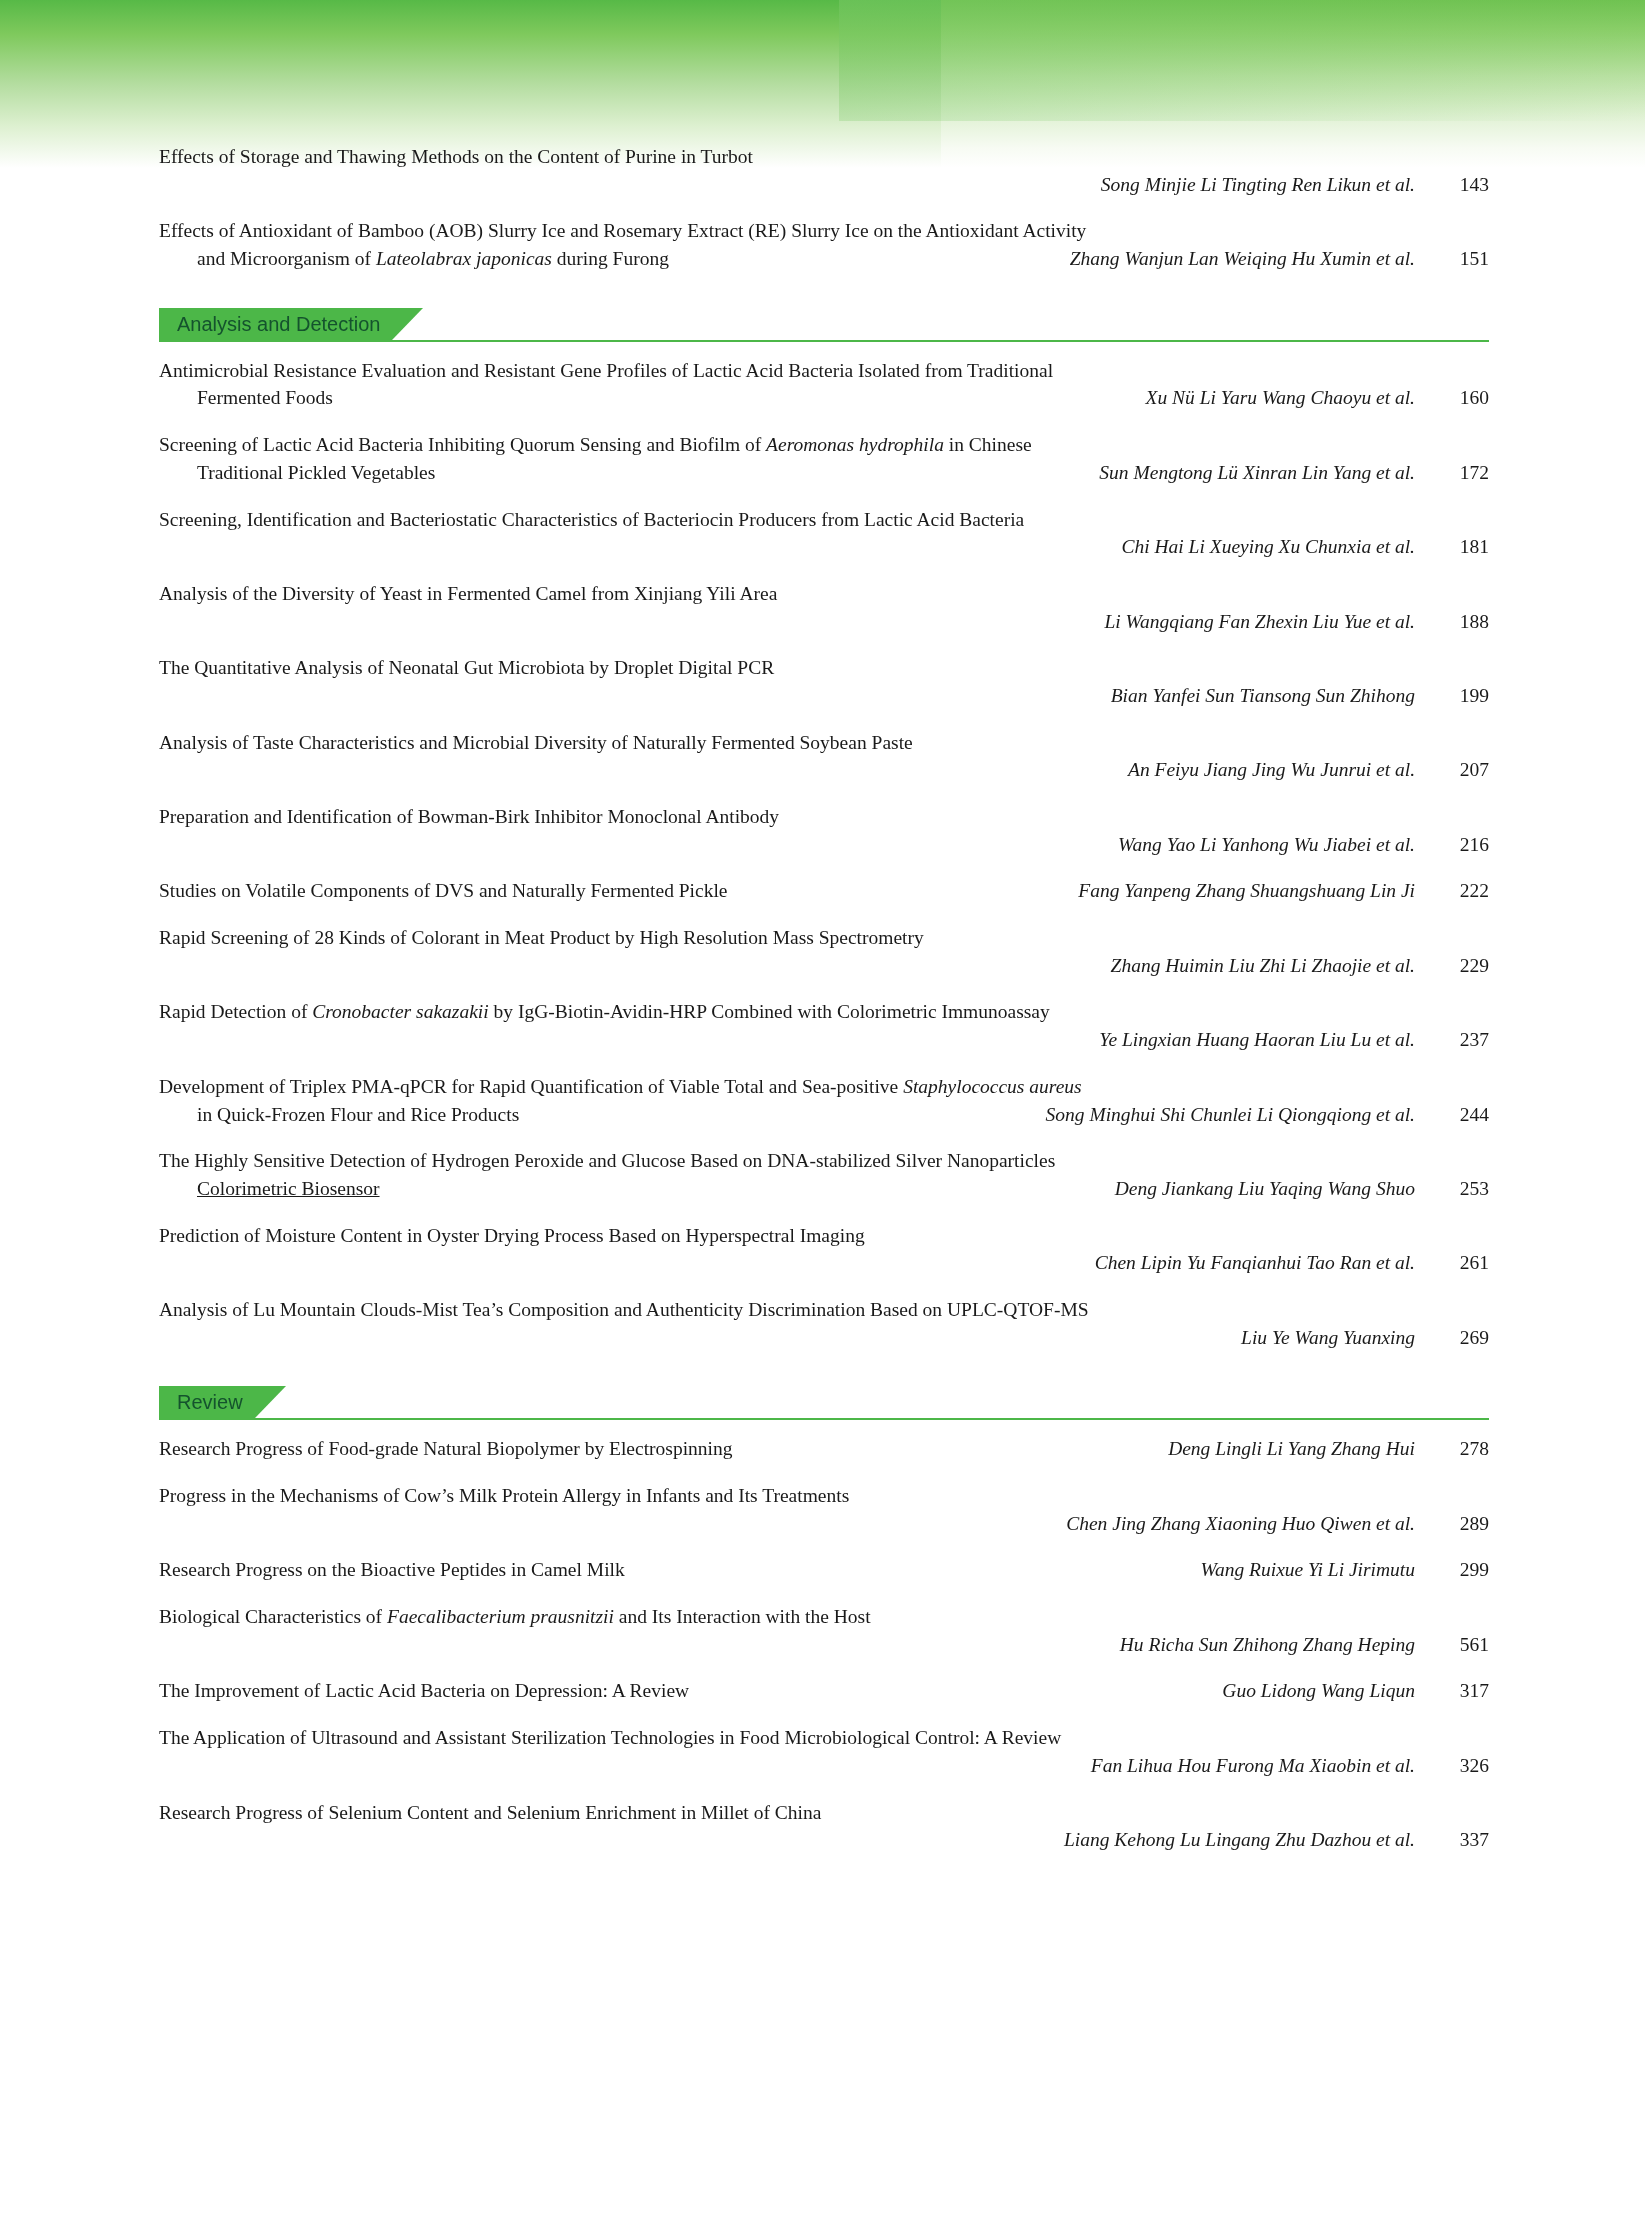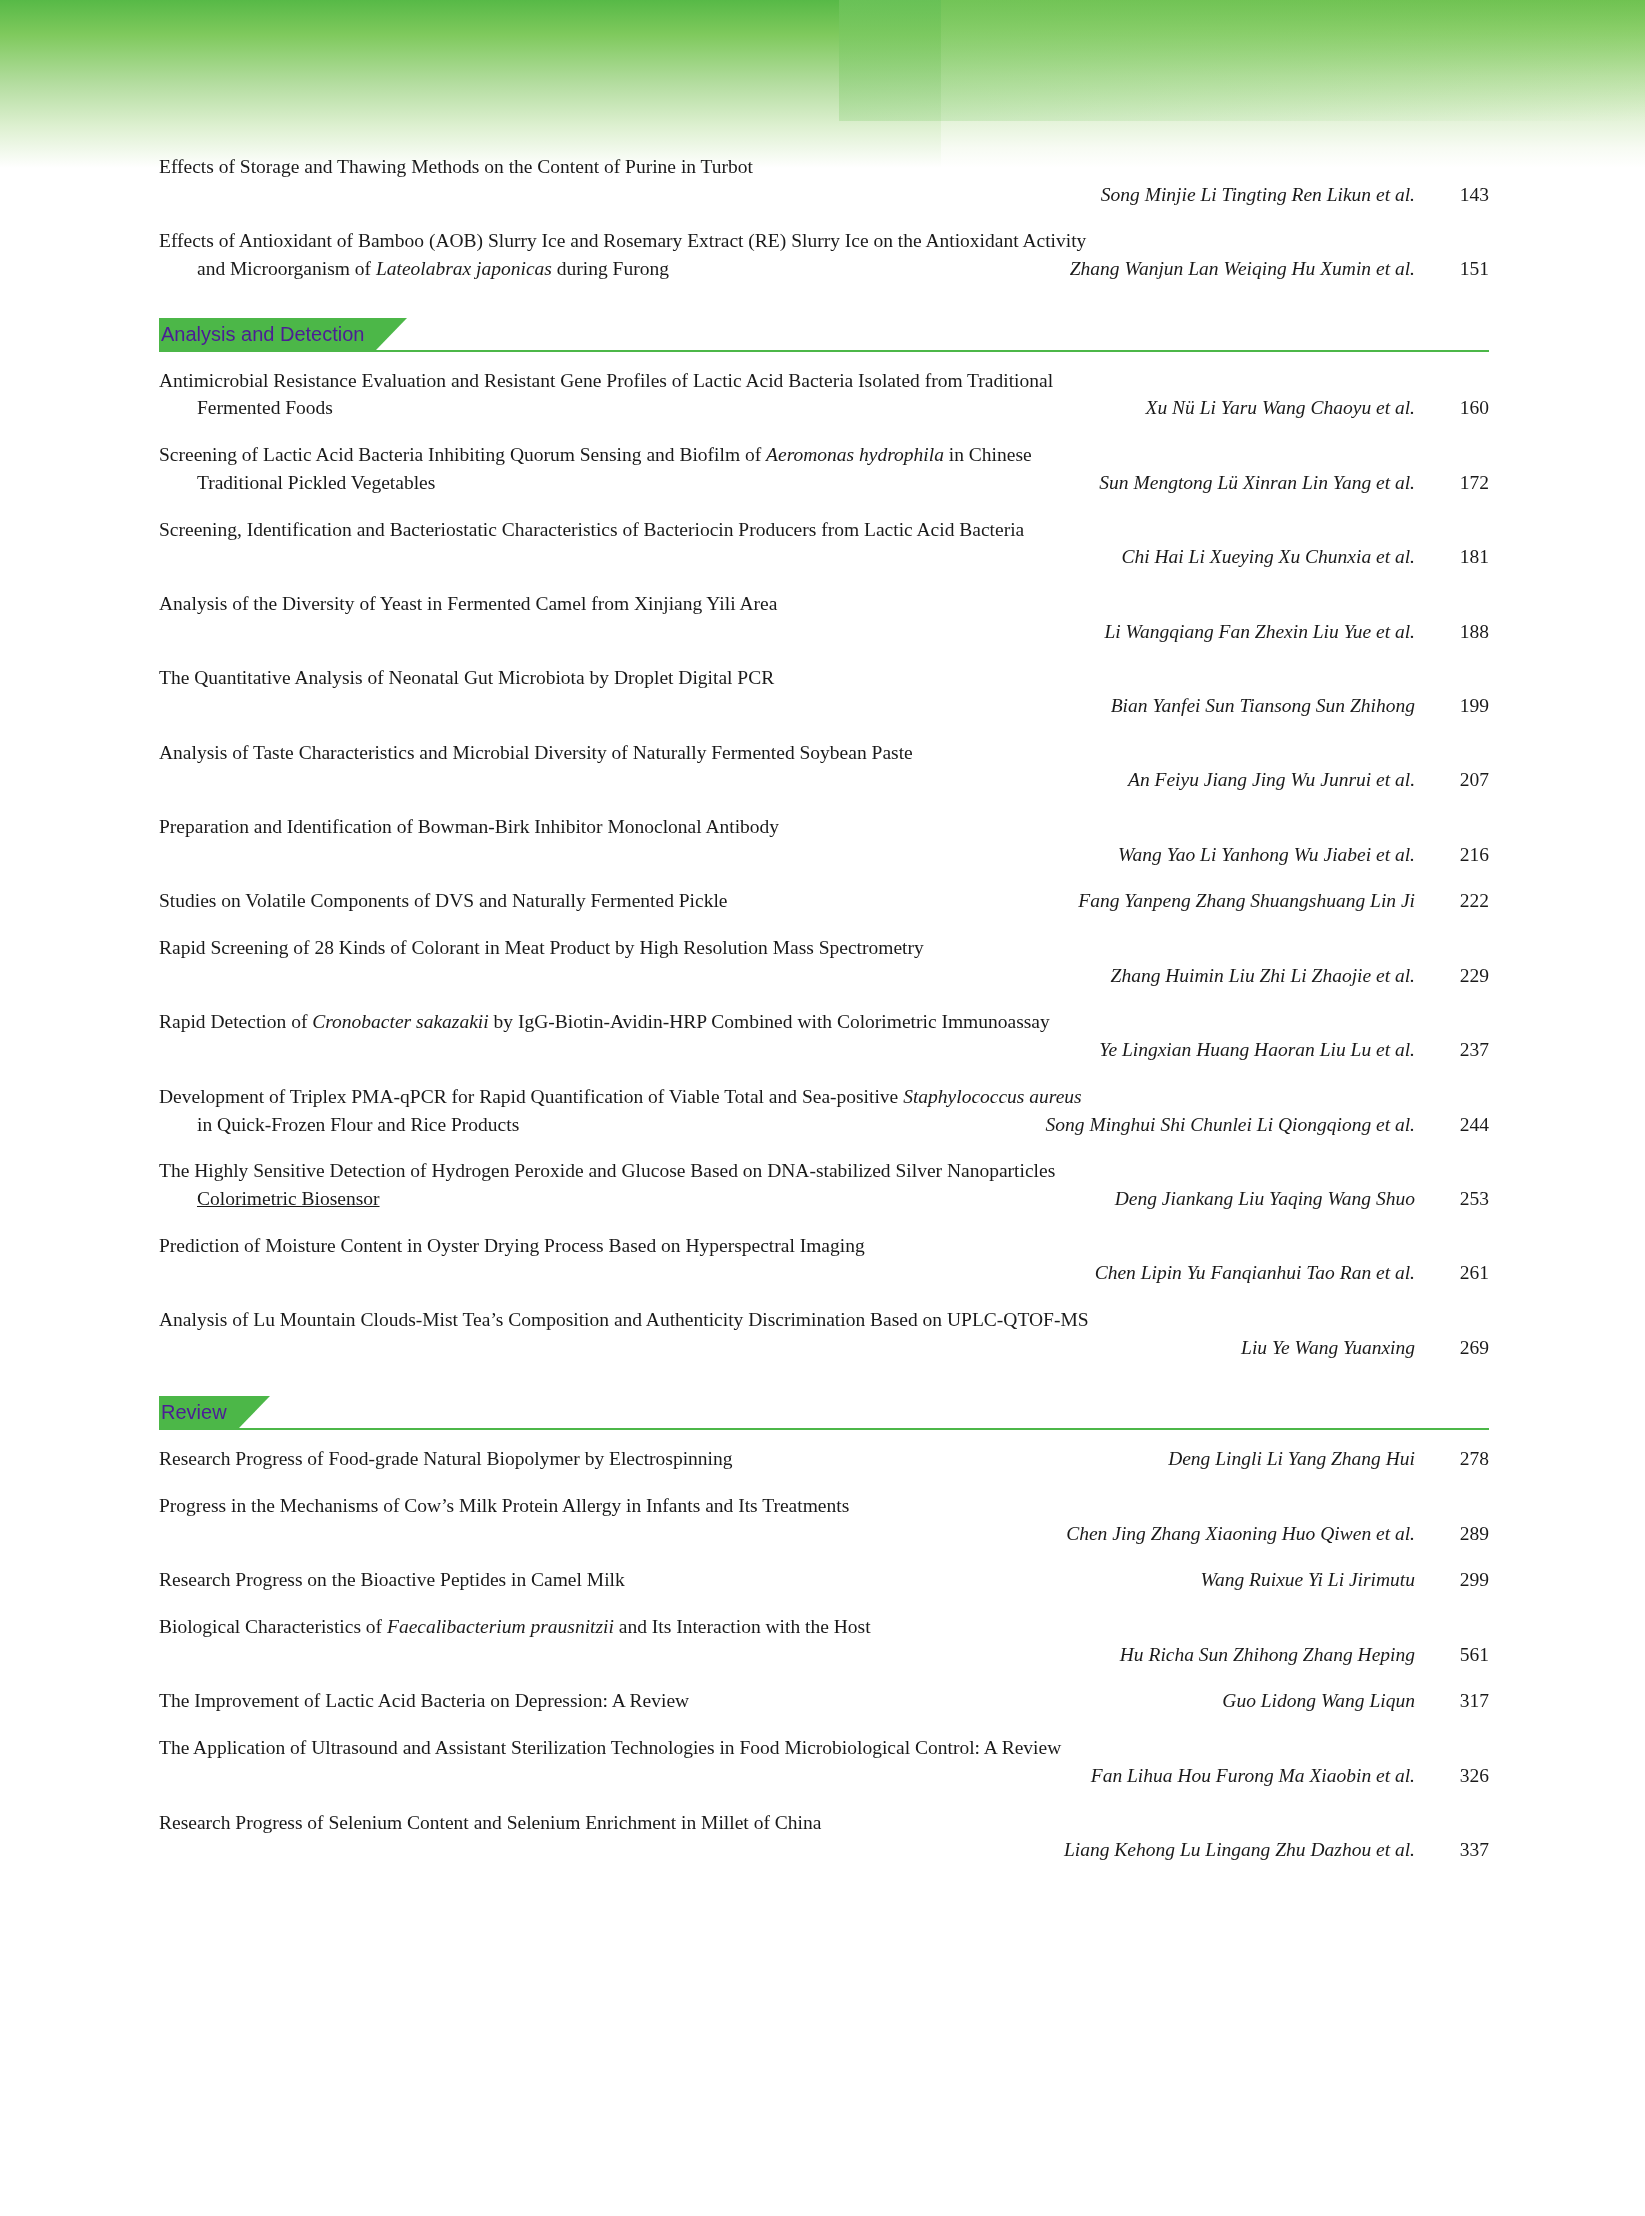--- a/index.html
+++ b/index.html
@@ -39,21 +39,21 @@
     position: absolute;
     right: 0;
     top: 0;
     width: 806px;
     height: 121px;
     background: linear-gradient(to bottom right, rgba(120,200,100,0.55), rgba(255,255,255,0));
   }
   .content {
     position: absolute;
     left: 159px;
-    top: 153px;
+    top: 143px;
     width: 1330px;
   }
   
   .entry {
     margin-bottom: 19px;
     font-size: 19.5px;
     line-height: 1.42;
   }
   .indent {
     padding-left: 38px;
@@ -91,25 +91,25 @@
     position: relative;
     height: 38px;
     margin-top: 31px;
     margin-bottom: 15px;
   }
   .section-header .banner {
     position: relative;
     display: inline-block;
     height: 32px;
     background: #4cb748;
-    color: #4c1d95;
+    color: #14532d;
     font-family: "Liberation Sans", sans-serif;
     font-size: 20px;
     line-height: 32px;
-    padding: 0 12px 0 2px;
+    padding: 0 12px 0 18px;
   }
   .section-header .banner::after {
     content: "";
     position: absolute;
     right: -31px;
     top: 0;
     width: 0;
     height: 0;
     border-top: 32px solid #4cb748;
     border-right: 31px solid transparent;

